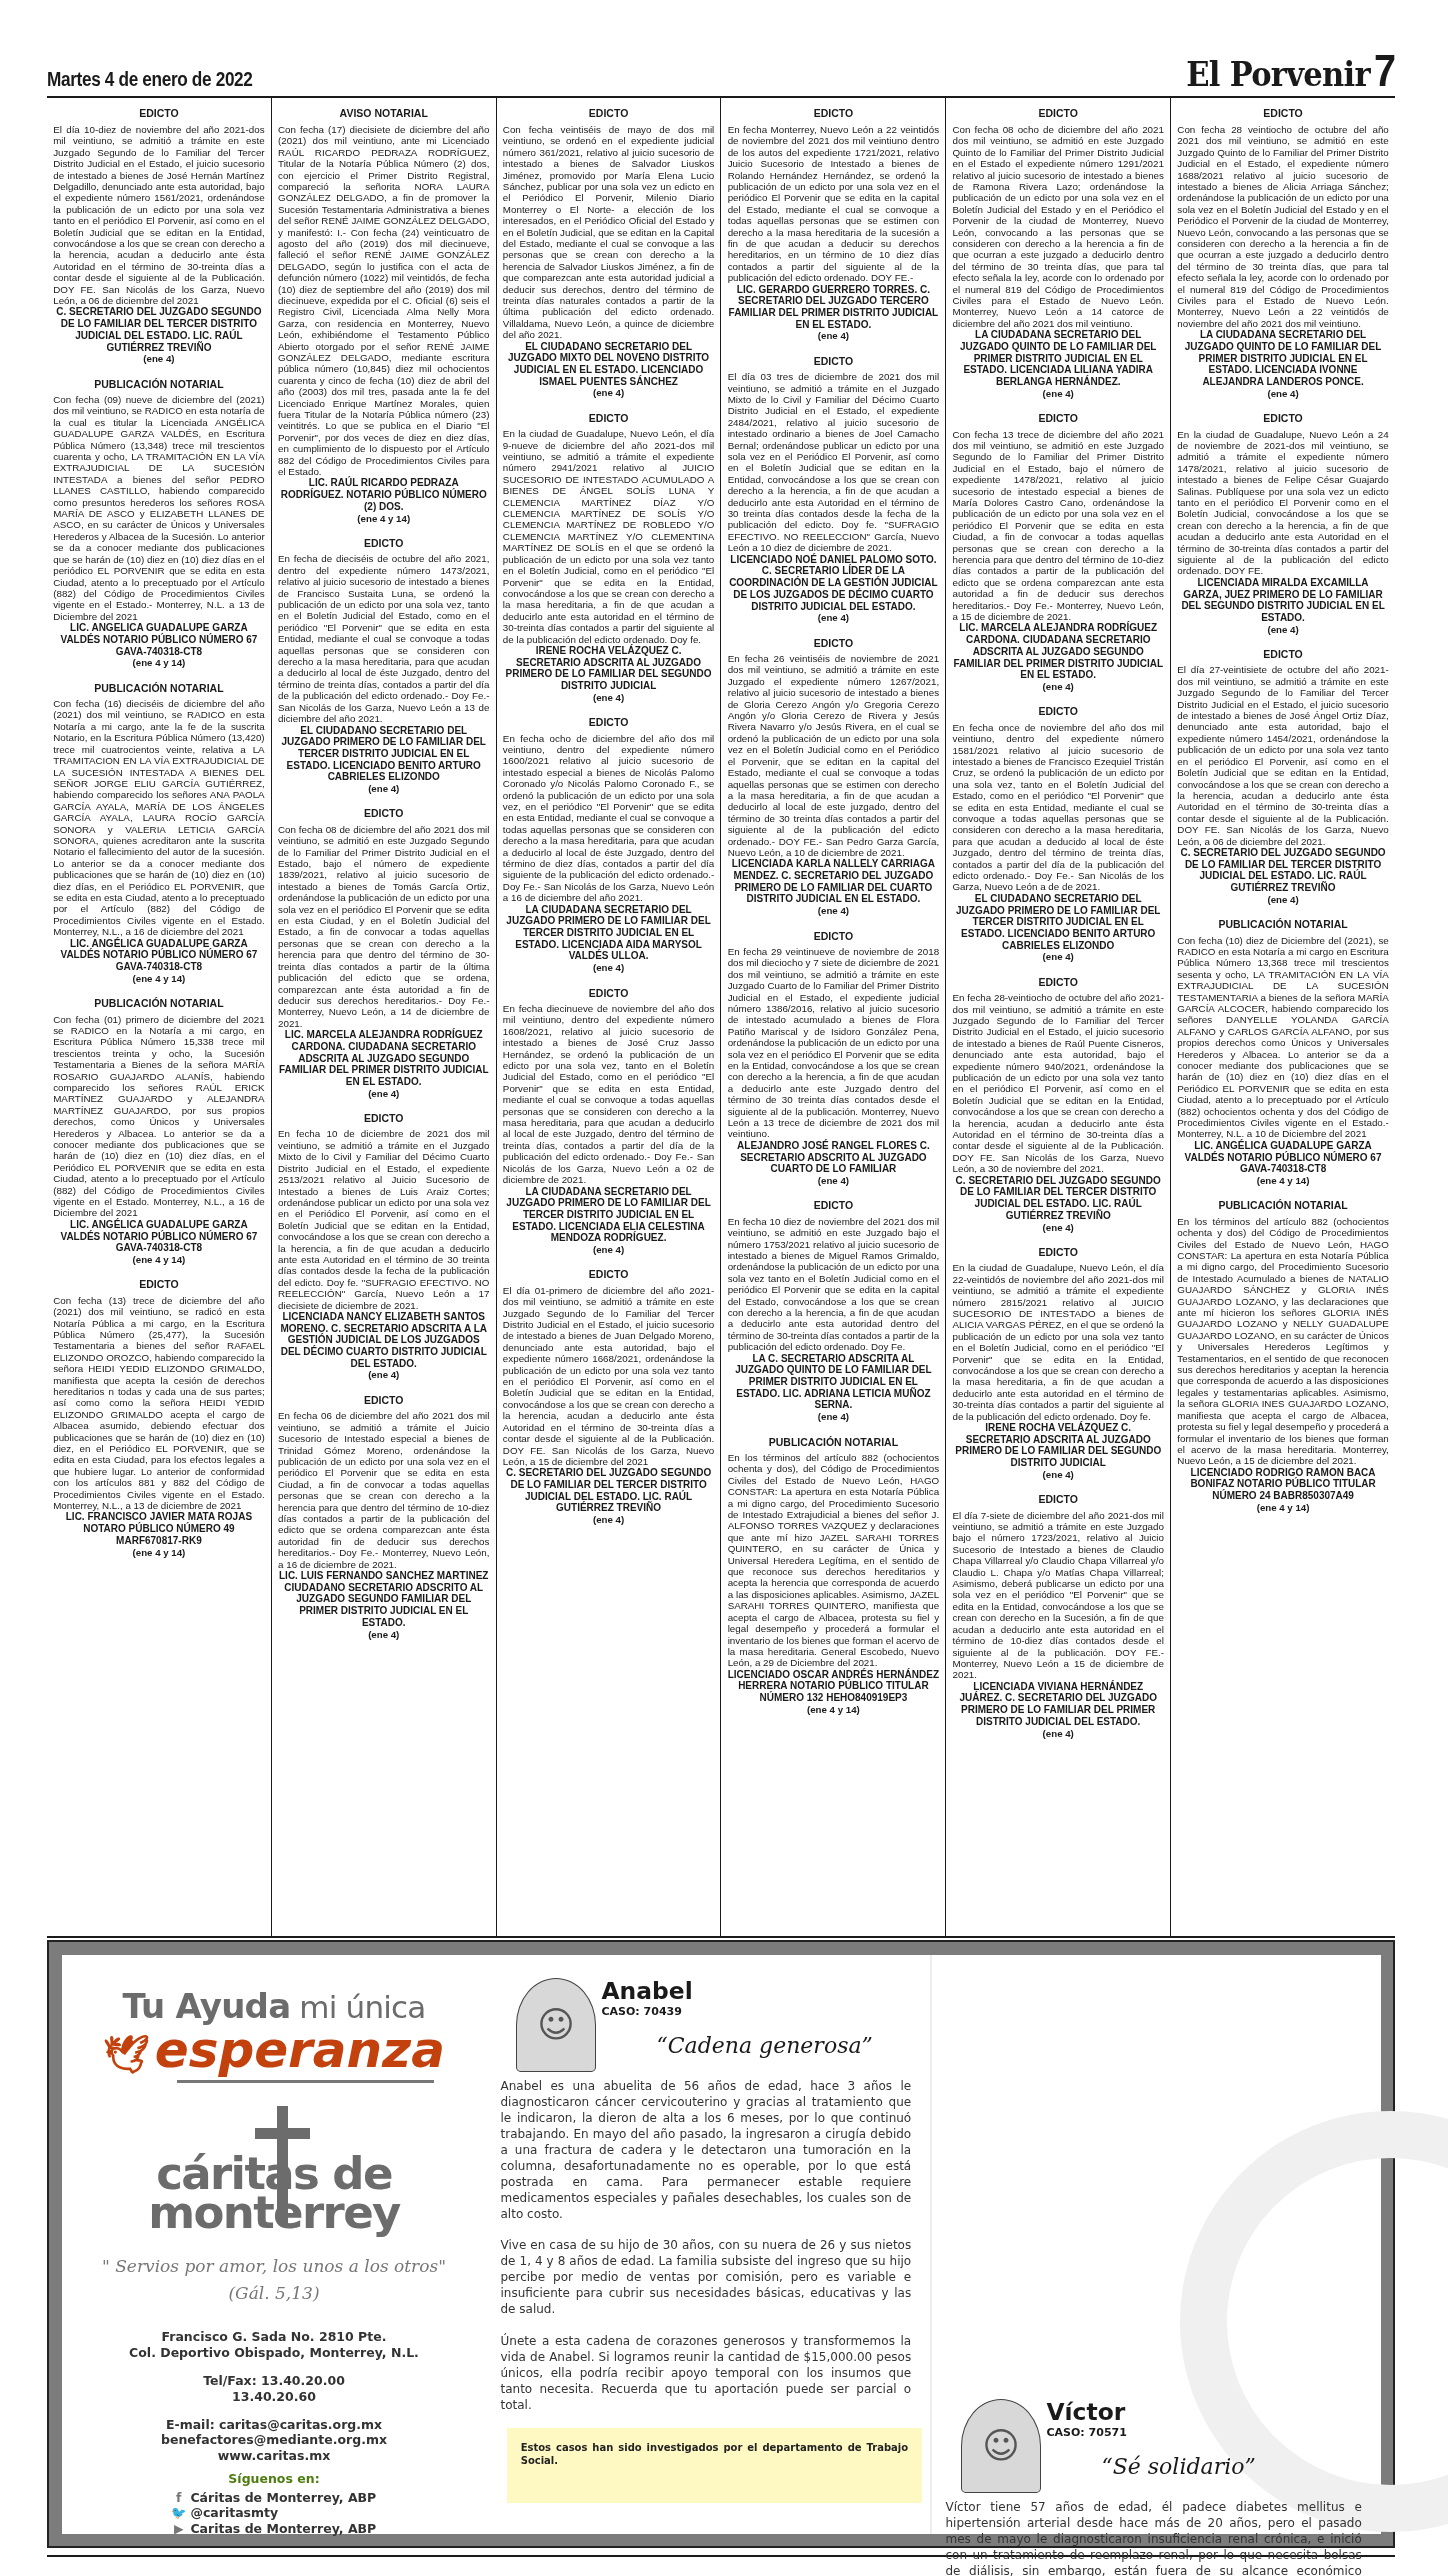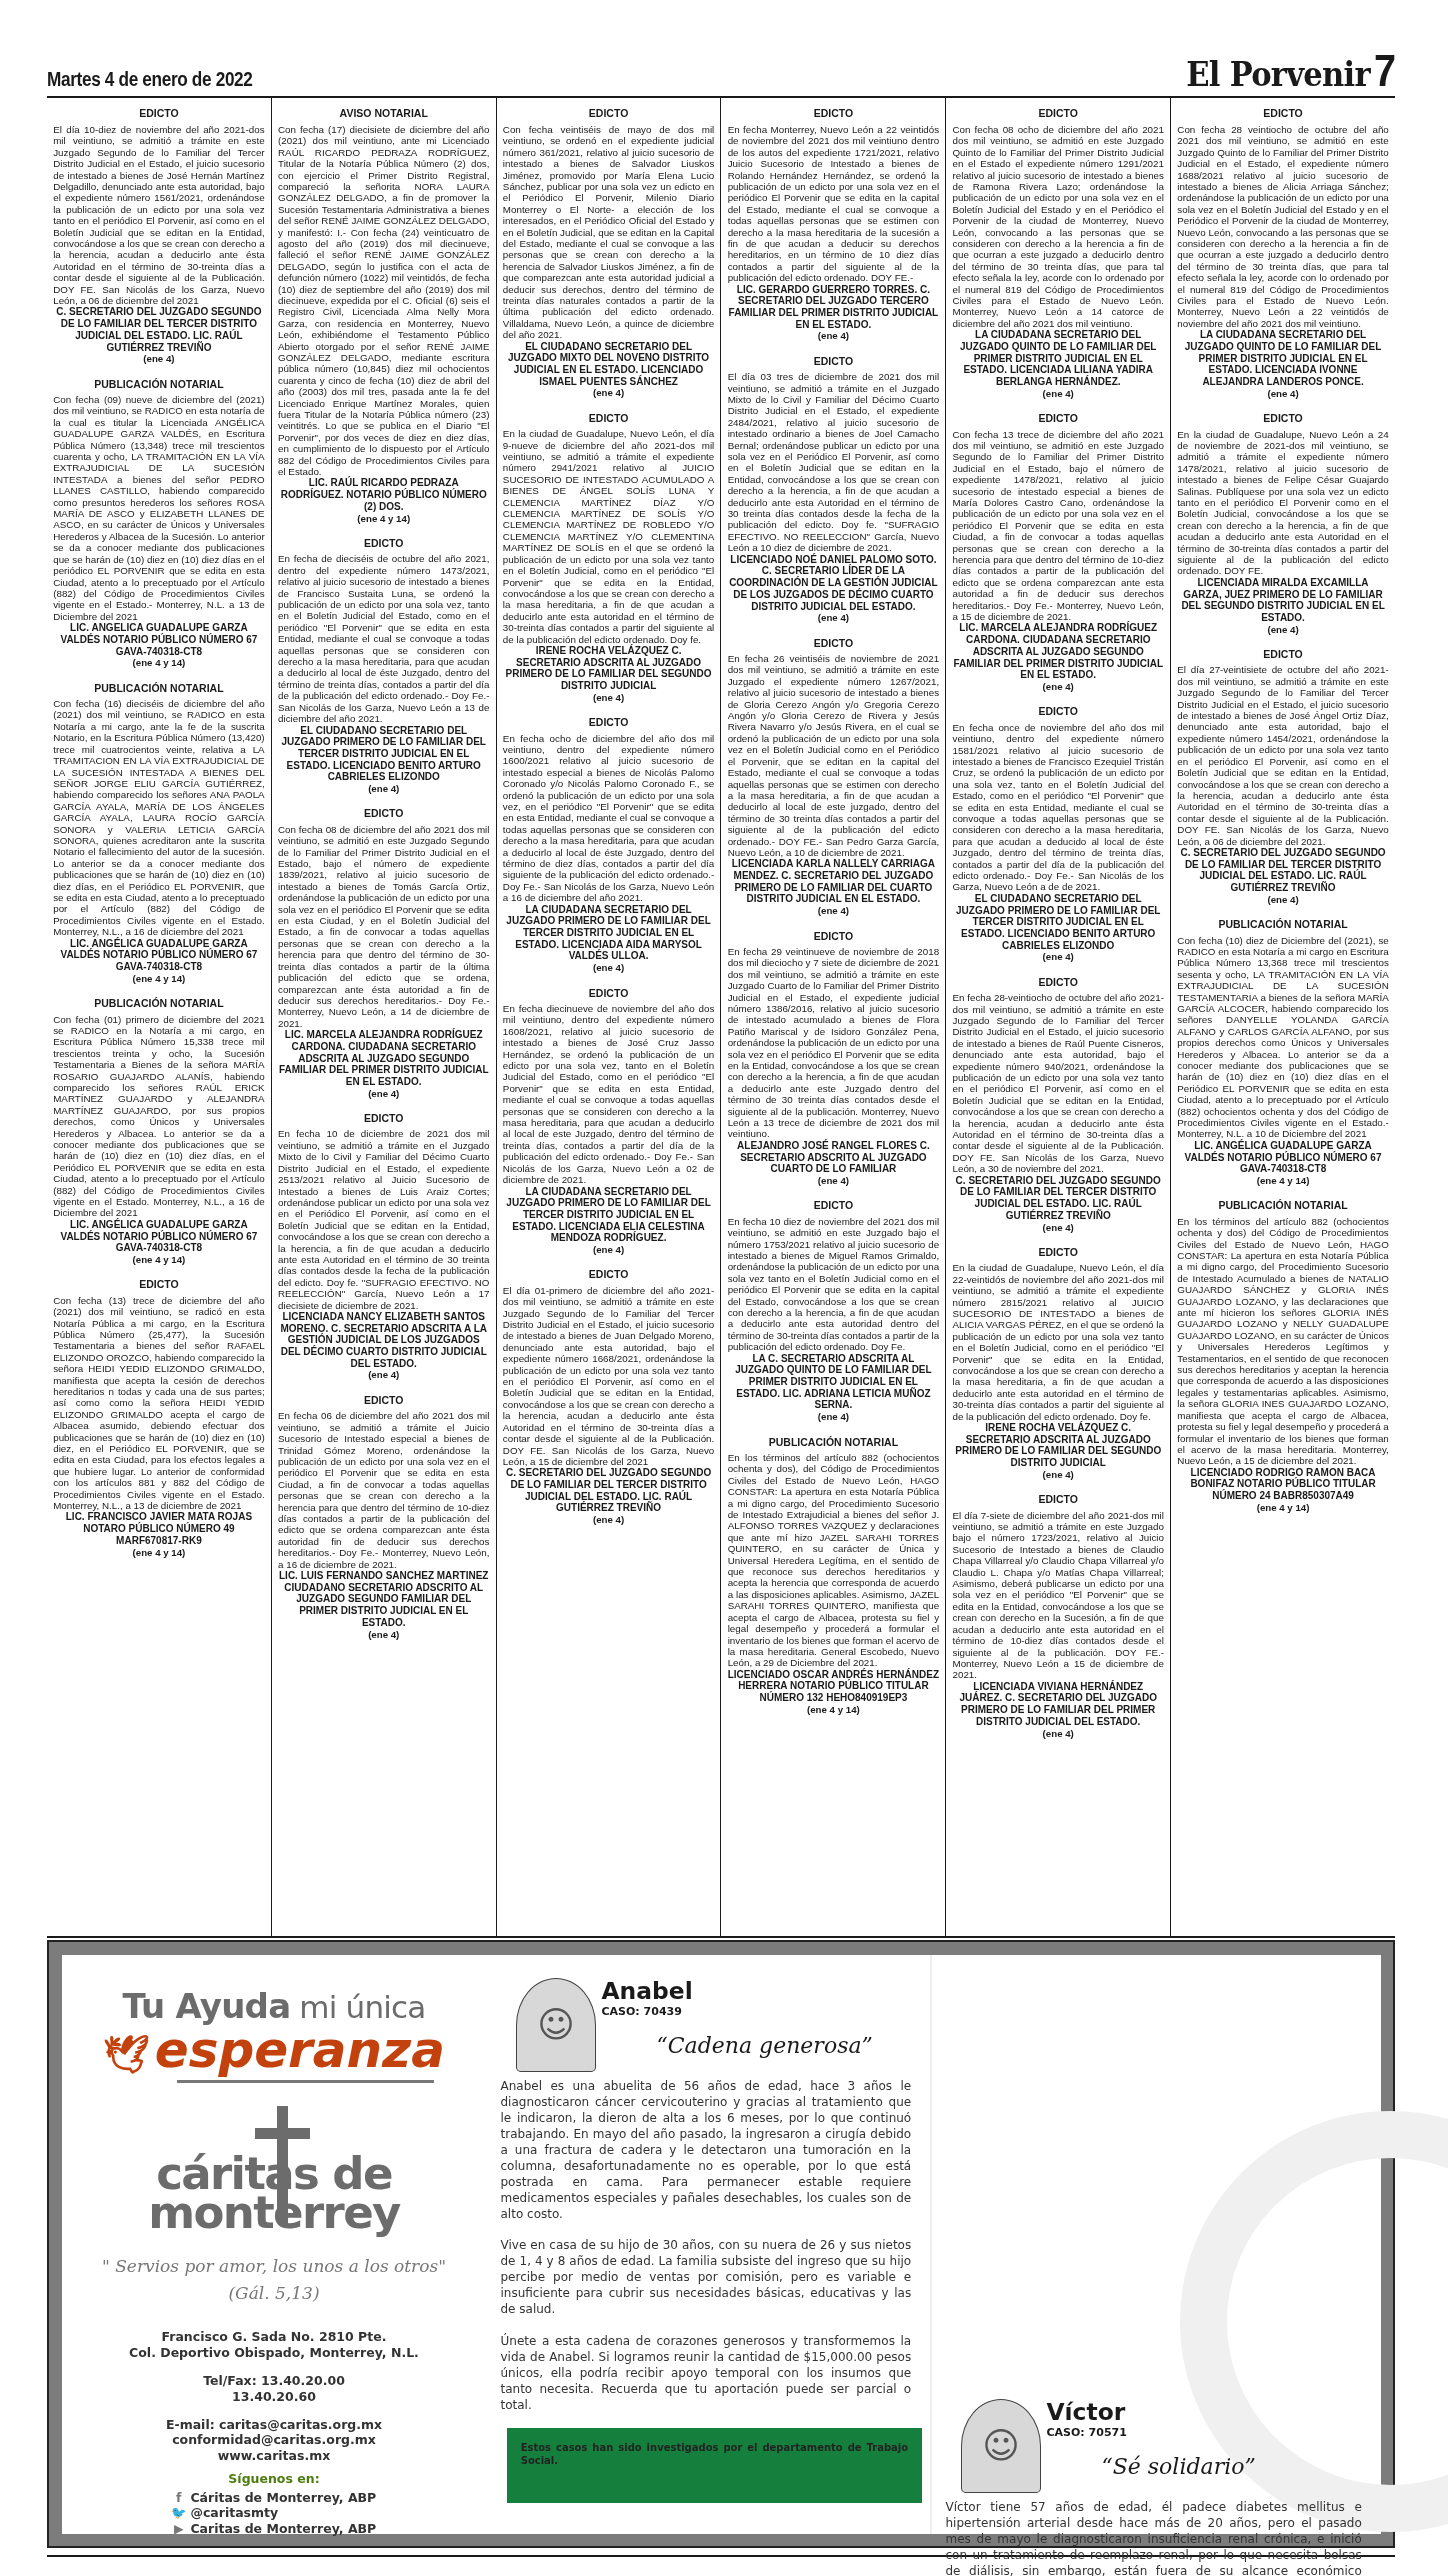--- a/index.html
+++ b/index.html
@@ -41,21 +41,21 @@
   .social .ic { display: inline-block; width: 14px; color: #777; text-align: center; margin-right: 4.7px; }
 
   .case { flex: 1; position: relative; padding: 0 14px 0 14px; font-family: "DejaVu Sans", sans-serif; }
   .case-head { position: relative; height: 117px; }
   .avatar { position: absolute; left: 15.6px; top: 23.4px; width: 78px; height: 92px; border-radius: 50% 50% 4.7px 4.7px; background: #d8d8d8; border: 1.6px solid #444; display: flex; align-items: center; justify-content: center; font-size: 36px; color: #555; }
   .case-name { position: absolute; left: 101px; top: 22px; font-size: 23.4px; font-weight: bold; }
   .case-no { position: absolute; left: 101px; top: 50px; font-size: 11px; font-weight: bold; }
   .case-quote { position: absolute; left: 156px; top: 78px; font-family: "DejaVu Serif", serif; font-style: italic; font-size: 22px; }
   .case-body { font-size: 12px; line-height: 16px; text-align: justify; color: #333; padding-right: 4.7px; }
   .case-body p { margin: 6.2px 0 15.6px 0; }
-  .info { position: absolute; left: 6.2px; right: 6.2px; bottom: 0; height: 75px; background: #15803d; padding: 12.5px 14px; box-sizing: border-box; font-size: 10px; font-weight: bold; color: #222; line-height: 13.2px; }
+  .info { position: absolute; left: 6.2px; right: 6.2px; bottom: 0; height: 75px; background: #fef9c3; padding: 12.5px 14px; box-sizing: border-box; font-size: 10px; font-weight: bold; color: #222; line-height: 13.2px; }
   .info p { margin: 0 0 11px 0; text-align: justify; }
   .watermark { position: absolute; left: 234px; top: 156px; width: 327px; height: 327px; border: 47px solid #f0f0f0; border-radius: 50%; z-index: 0; }
   .case > * { position: relative; z-index: 1; }
   .ad-sep { width: 1.6px; background: #eee; }
   .rule-bottom { position: absolute; left: 47px; top: 2555px; width: 1348px; height: 2.3px; background: #1a1a1a; }
 </style>
 </head>
 <body>
 
 <div class="page">
@@ -295,21 +295,21 @@
         <div>(Gál. 5,13)</div>
       </div>
       <div class="addr">
         <div>Francisco G. Sada No. 2810 Pte.</div>
         <div>Col. Deportivo Obispado, Monterrey, N.L.</div>
         <div class="gap"></div>
         <div>Tel/Fax: 13.40.20.00</div>
         <div>13.40.20.60</div>
         <div class="gap"></div>
         <div>E-mail: caritas@caritas.org.mx</div>
-        <div>conformidad@caritas.org.mx</div>
+        <div>benefactores@mediante.org.mx</div>
         <div>www.caritas.mx</div>
       </div>
       <div class="follow">Síguenos en:</div>
       <div class="social">
         <div><span class="ic">f</span><span>Cáritas de Monterrey, ABP</span></div>
         <div><span class="ic">🐦</span><span>@caritasmty</span></div>
         <div><span class="ic">▶</span><span>Caritas de Monterrey, ABP</span></div>
       </div>
     </div>
 

